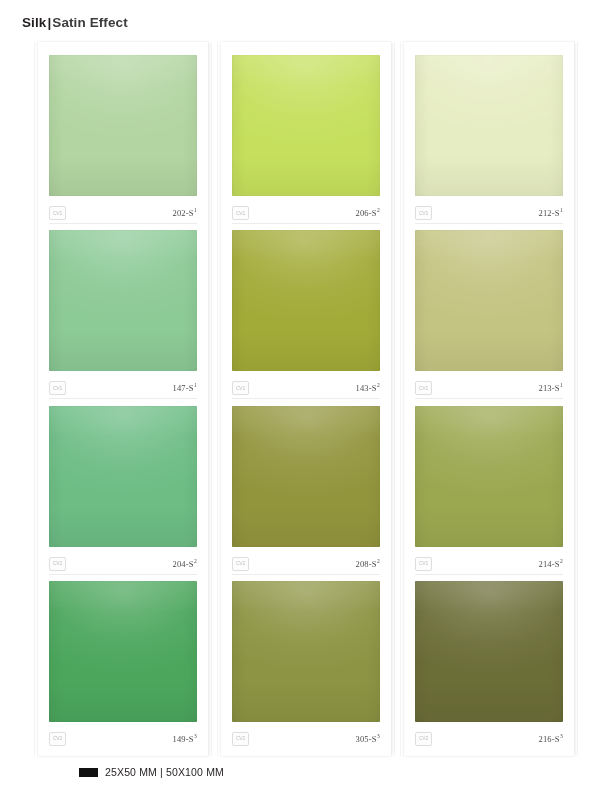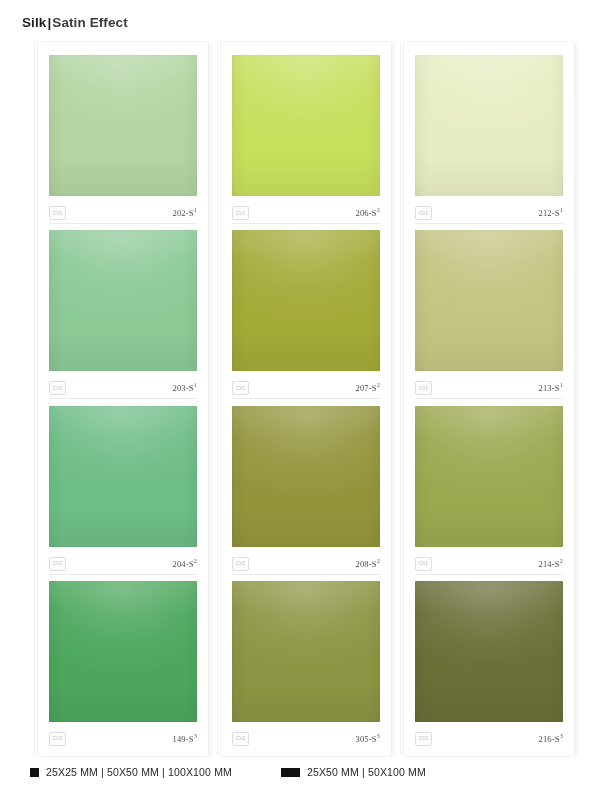--- a/index.html
+++ b/index.html
@@ -222,21 +222,21 @@
       </div>
       <div class="tile-cell">
         <div class="swatch-wrap">
           <div class="swatch" style="background: rgb(140, 202, 150);">
             <div class="sheen"></div>
             <div class="edge"></div>
           </div>
         </div>
         <div class="caption-row">
           <div class="cv-icon">CV1</div>
-          <div class="tile-code"><span>203-S</span><sup>1</sup></div>
+          <div class="tile-code"><span>147-S</span><sup>1</sup></div>
         </div>
         <div class="cell-rule"></div>
       </div>
       <div class="tile-cell">
         <div class="swatch-wrap">
           <div class="swatch" style="background: rgb(109, 189, 133);">
             <div class="sheen"></div>
             <div class="edge"></div>
           </div>
         </div>
@@ -275,21 +275,21 @@
       </div>
       <div class="tile-cell">
         <div class="swatch-wrap">
           <div class="swatch" style="background: rgb(163, 171, 56);">
             <div class="sheen"></div>
             <div class="edge"></div>
           </div>
         </div>
         <div class="caption-row">
           <div class="cv-icon">CV1</div>
-          <div class="tile-code"><span>207-S</span><sup>2</sup></div>
+          <div class="tile-code"><span>143-S</span><sup>2</sup></div>
         </div>
         <div class="cell-rule"></div>
       </div>
       <div class="tile-cell">
         <div class="swatch-wrap">
           <div class="swatch" style="background: rgb(147, 149, 61);">
             <div class="sheen"></div>
             <div class="edge"></div>
           </div>
         </div>
@@ -362,22 +362,18 @@
         <div class="caption-row">
           <div class="cv-icon">CV2</div>
           <div class="tile-code"><span>216-S</span><sup>3</sup></div>
         </div>
       </div>
     </div>
   </div>
 
 <div class="footer">
   <div class="footer-legend">
-      <div class="legend-item">
-        <span class="legend-chip square" style="background: rgb(17, 17, 17);"></span>
-        <span class="legend-text">25X25 MM | 50X50 MM | 100X100 MM</span>
-      </div>
       <div class="legend-item second">
         <span class="legend-chip rect" style="background: rgb(17, 17, 17);"></span>
         <span class="legend-text">25X50 MM | 50X100 MM</span>
       </div>
     </div>
 </div>
 
 </body></html>

